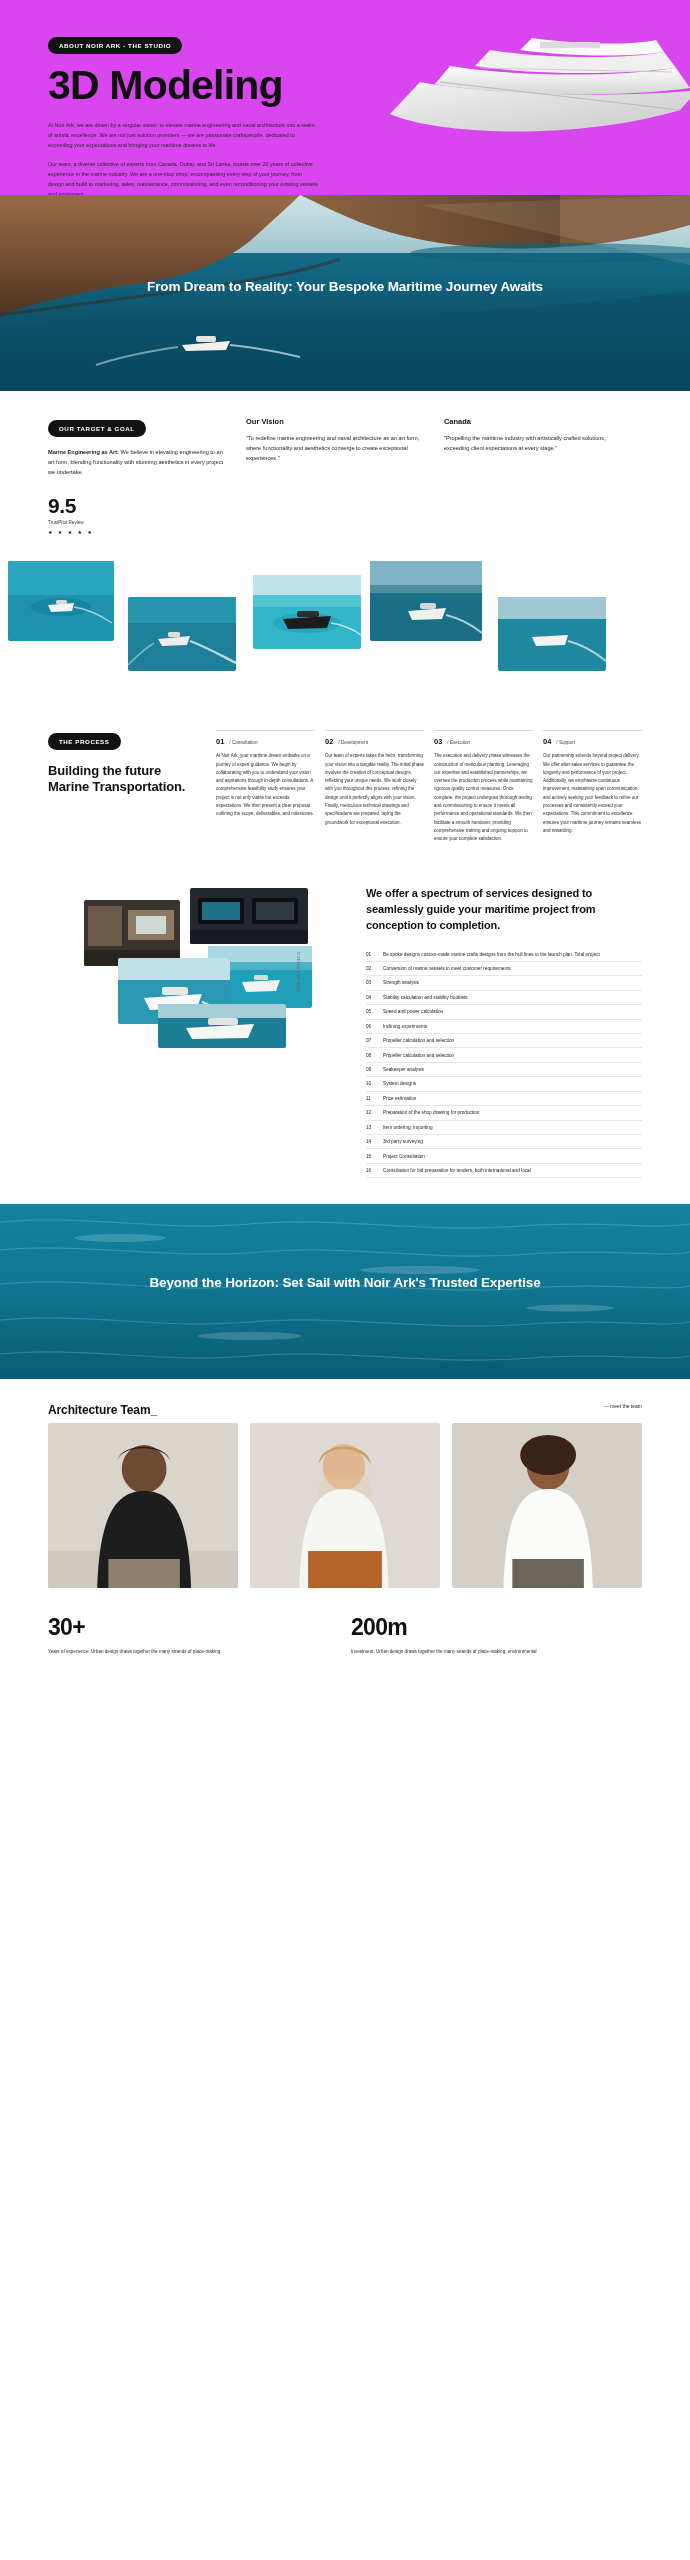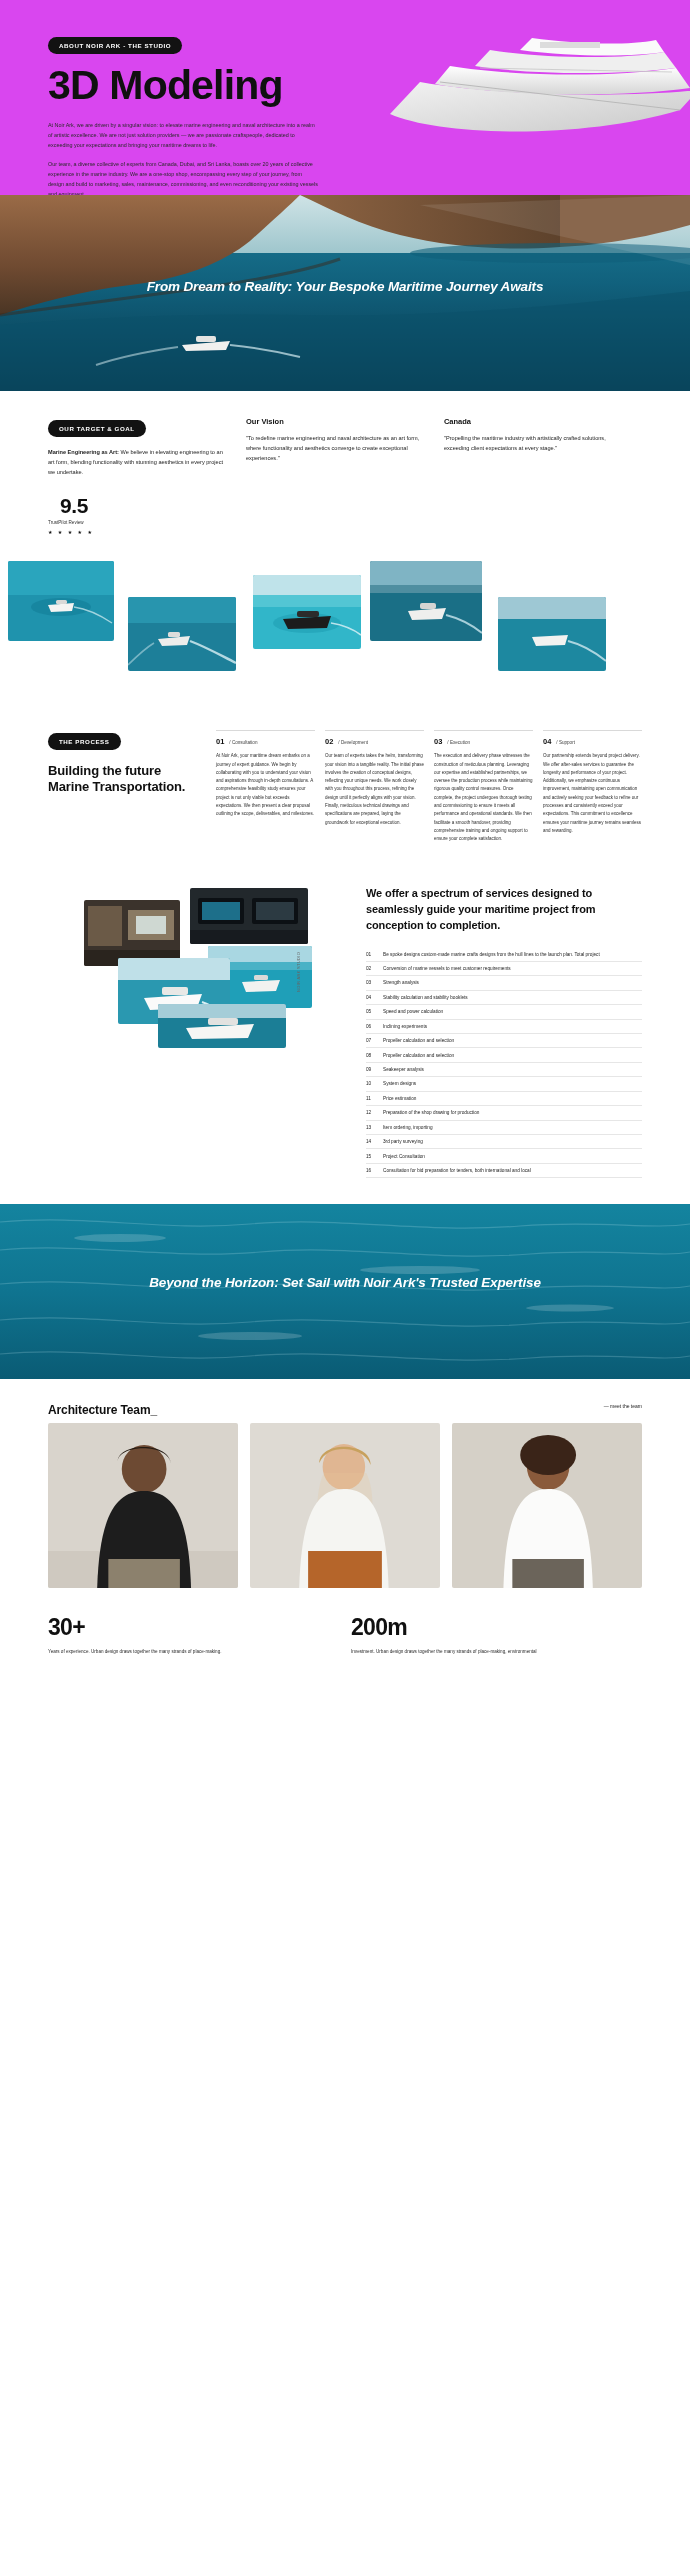--- a/index.html
+++ b/index.html
@@ -51,21 +51,20 @@
     color: #2a2a2a;
     width: 270px;
     margin-bottom: 9px;
   }
 
   
   .banner {
     position: relative;
     width: 690px;
     overflow: hidden;
-    font-style: italic;
   }
   .banner .overlay-title {
     position: absolute;
     left: 0; right: 0;
     text-align: center;
     color: #fff;
     font-size: 13.5px;
     font-weight: 700;
     letter-spacing: -0.01em;
     line-height: 1.35;
@@ -97,21 +96,20 @@
     font-size: 5.6px;
     line-height: 1.8;
     color: #1c1c1c;
   }
   .target-col .lead b { font-weight: 700; }
   .score {
     font-size: 21px;
     font-weight: 700;
     margin-top: 17px;
     letter-spacing: -0.02em;
-    margin-left: 12px;
   }
   .score-label {
     font-size: 4.6px;
     color: #333;
     margin-top: 2px;
   }
   .stars { margin-top: 4px; font-size: 5px; letter-spacing: 2px; color:#111; }
 
   
   .gallery {

